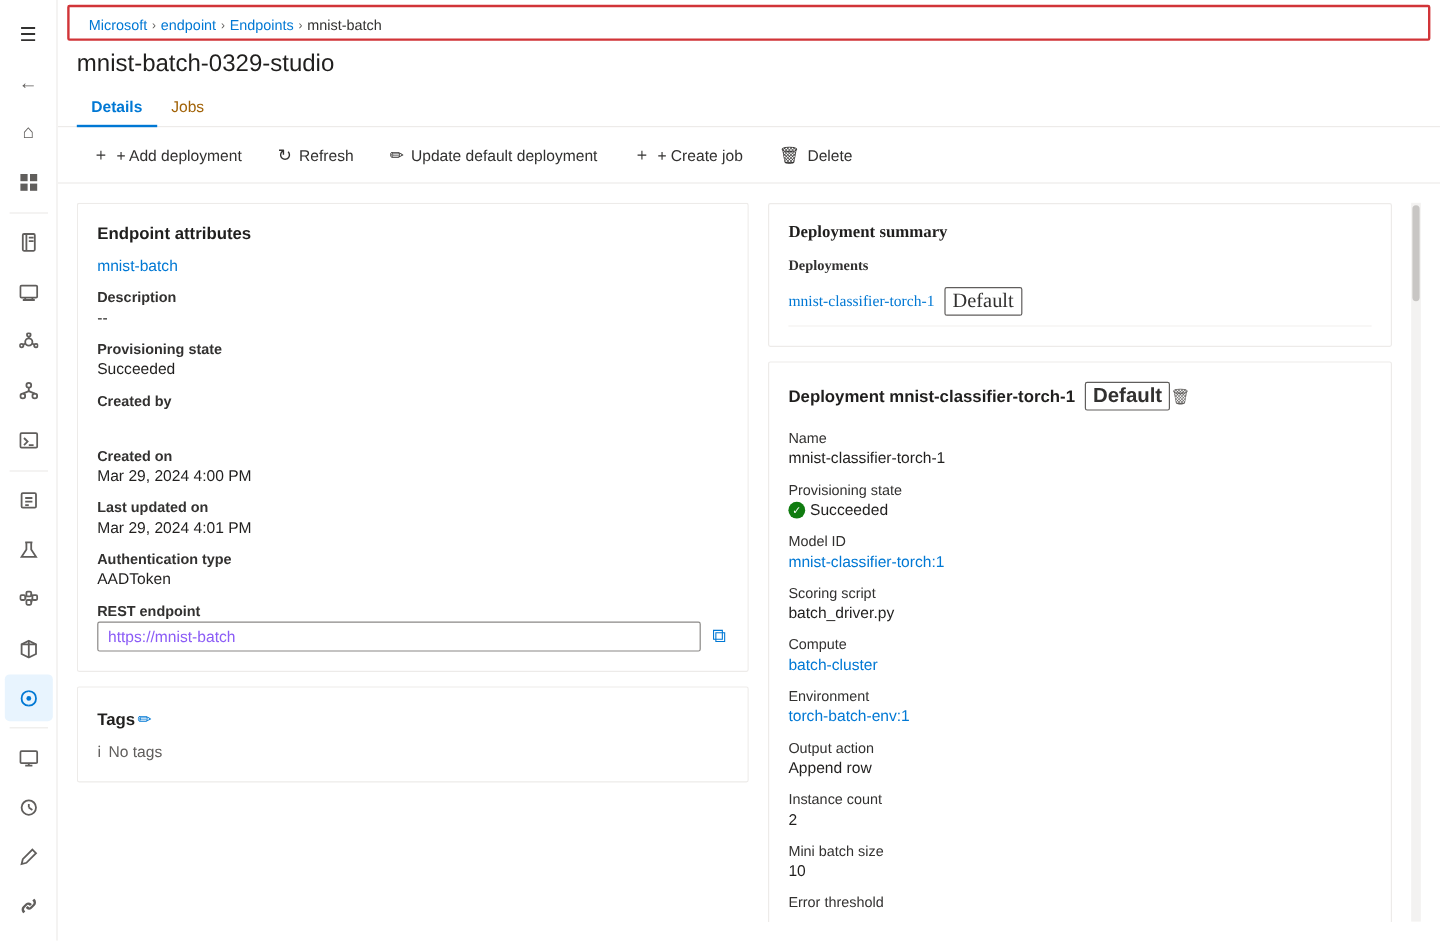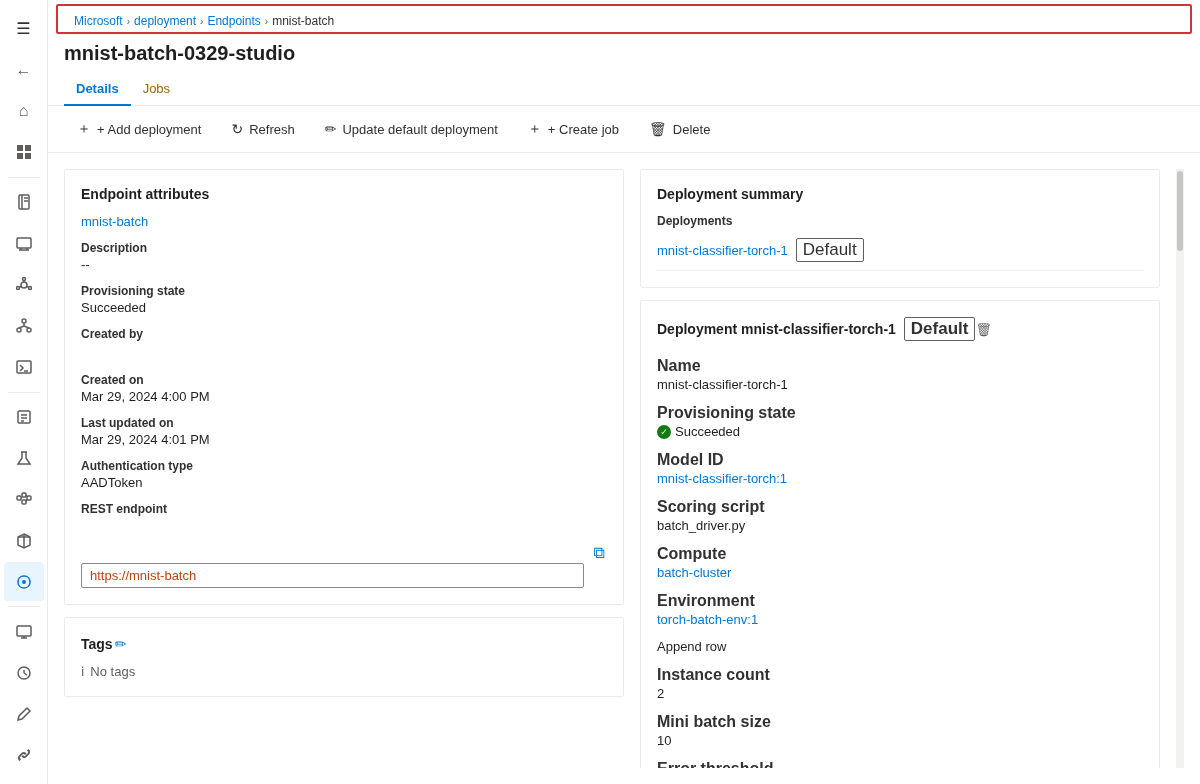--- a/index.html
+++ b/index.html
@@ -52,21 +52,21 @@
       margin: 4px 8px;
       border-radius: 2px;
     }
     .breadcrumb-link { color: #0078d4; cursor: pointer; text-decoration: none; }
     .breadcrumb-sep { color: #605e5c; font-size: 10px; }
     .breadcrumb-current { color: #323130; }
 
     
     .page-title {
       font-size: 20px;
-      font-weight: 700;
+      font-weight: 400;
       padding: 4px 16px 8px 16px;
       color: #201f1e;
     }
 
     
     .tabs-bar {
       display: flex;
       padding: 0 16px;
       border-bottom: 1px solid #edebe9;
       gap: 0;
@@ -155,24 +155,23 @@
     .rest-endpoint-row {
       display: flex;
       align-items: center;
       gap: 8px;
     }
     .rest-endpoint-input {
       flex: 1;
       border: 1px solid #8a8886;
       padding: 4px 8px;
       font-size: 13px;
-      color: #c2410c;
+      color: #8b5cf6;
       border-radius: 2px;
       background: #fff;
-      margin-top: 45px;
     }
     .copy-btn {
       cursor: pointer;
       color: #0078d4;
       font-size: 16px;
       padding: 2px;
     }
 
     
     .tags-header {
@@ -196,20 +195,21 @@
       flex-direction: column;
       gap: 12px;
       overflow-y: auto;
     }
 
     .deployment-summary-card {
       border: 1px solid #edebe9;
       border-radius: 2px;
       padding: 16px;
       background: #fff;
+      font-family: Liberation Serif, serif;
     }
 
     .deployment-row {
       display: flex;
       align-items: center;
       gap: 8px;
       padding: 8px 0;
       border-bottom: 1px solid #f3f2f1;
     }
     .deployment-name { color: #0078d4; cursor: pointer; font-size: 13px; }
@@ -236,22 +236,22 @@
     }
     .deployment-detail-title {
       display: flex;
       align-items: center;
       gap: 8px;
       font-size: 14px;
       font-weight: 600;
     }
 
     .detail-attr-label {
-      font-size: 16px;
-      font-weight: 700;
+      font-size: 12px;
+      font-weight: 400;
       color: #323130;
       margin-bottom: 2px;
     }
     .detail-attr-value {
       font-size: 13px;
       color: #201f1e;
       margin-bottom: 12px;
     }
     .detail-attr-value.link { color: #0078d4; cursor: pointer; }
 
@@ -419,21 +419,21 @@
         <path d="M9 7 C8.5 6.5 7.5 5.5 6.5 6.5 L4 9 C3 10 3 11.5 4 12.5 L3.5 13 C2.5 12 2.5 10 3.5 9 L6 6.5 C7 5.5 8.5 5.5 9.5 6.5 Z"></path>
       </svg>
   </div>
 </nav>
 
 <div class="main-wrapper">
 
   <div class="breadcrumb-bar">
     <a class="breadcrumb-link">Microsoft</a>
     <span class="breadcrumb-sep">›</span>
-    <a class="breadcrumb-link">deployment</a>
+    <a class="breadcrumb-link">endpoint</a>
     <span class="breadcrumb-sep">›</span>
     <a class="breadcrumb-link">Endpoints</a>
     <span class="breadcrumb-sep">›</span>
     <span class="breadcrumb-current">mnist-batch</span>
   </div>
 
   <h1 class="page-title">mnist-batch-0329-studio</h1>
 
   <div class="tabs-bar">
     <div class="tab active">Details</div>
@@ -543,20 +543,21 @@
 
         <div class="detail-attr-label">Scoring script</div>
         <div class="detail-attr-value">batch_driver.py</div>
 
         <div class="detail-attr-label">Compute</div>
         <div class="detail-attr-value link">batch-cluster</div>
 
         <div class="detail-attr-label">Environment</div>
         <div class="detail-attr-value link">torch-batch-env:1</div>
 
+        <div class="detail-attr-label">Output action</div>
         <div class="detail-attr-value">Append row</div>
 
         <div class="detail-attr-label">Instance count</div>
         <div class="detail-attr-value">2</div>
 
         <div class="detail-attr-label">Mini batch size</div>
         <div class="detail-attr-value">10</div>
 
         <div class="detail-attr-label">Error threshold</div>
       </div>

